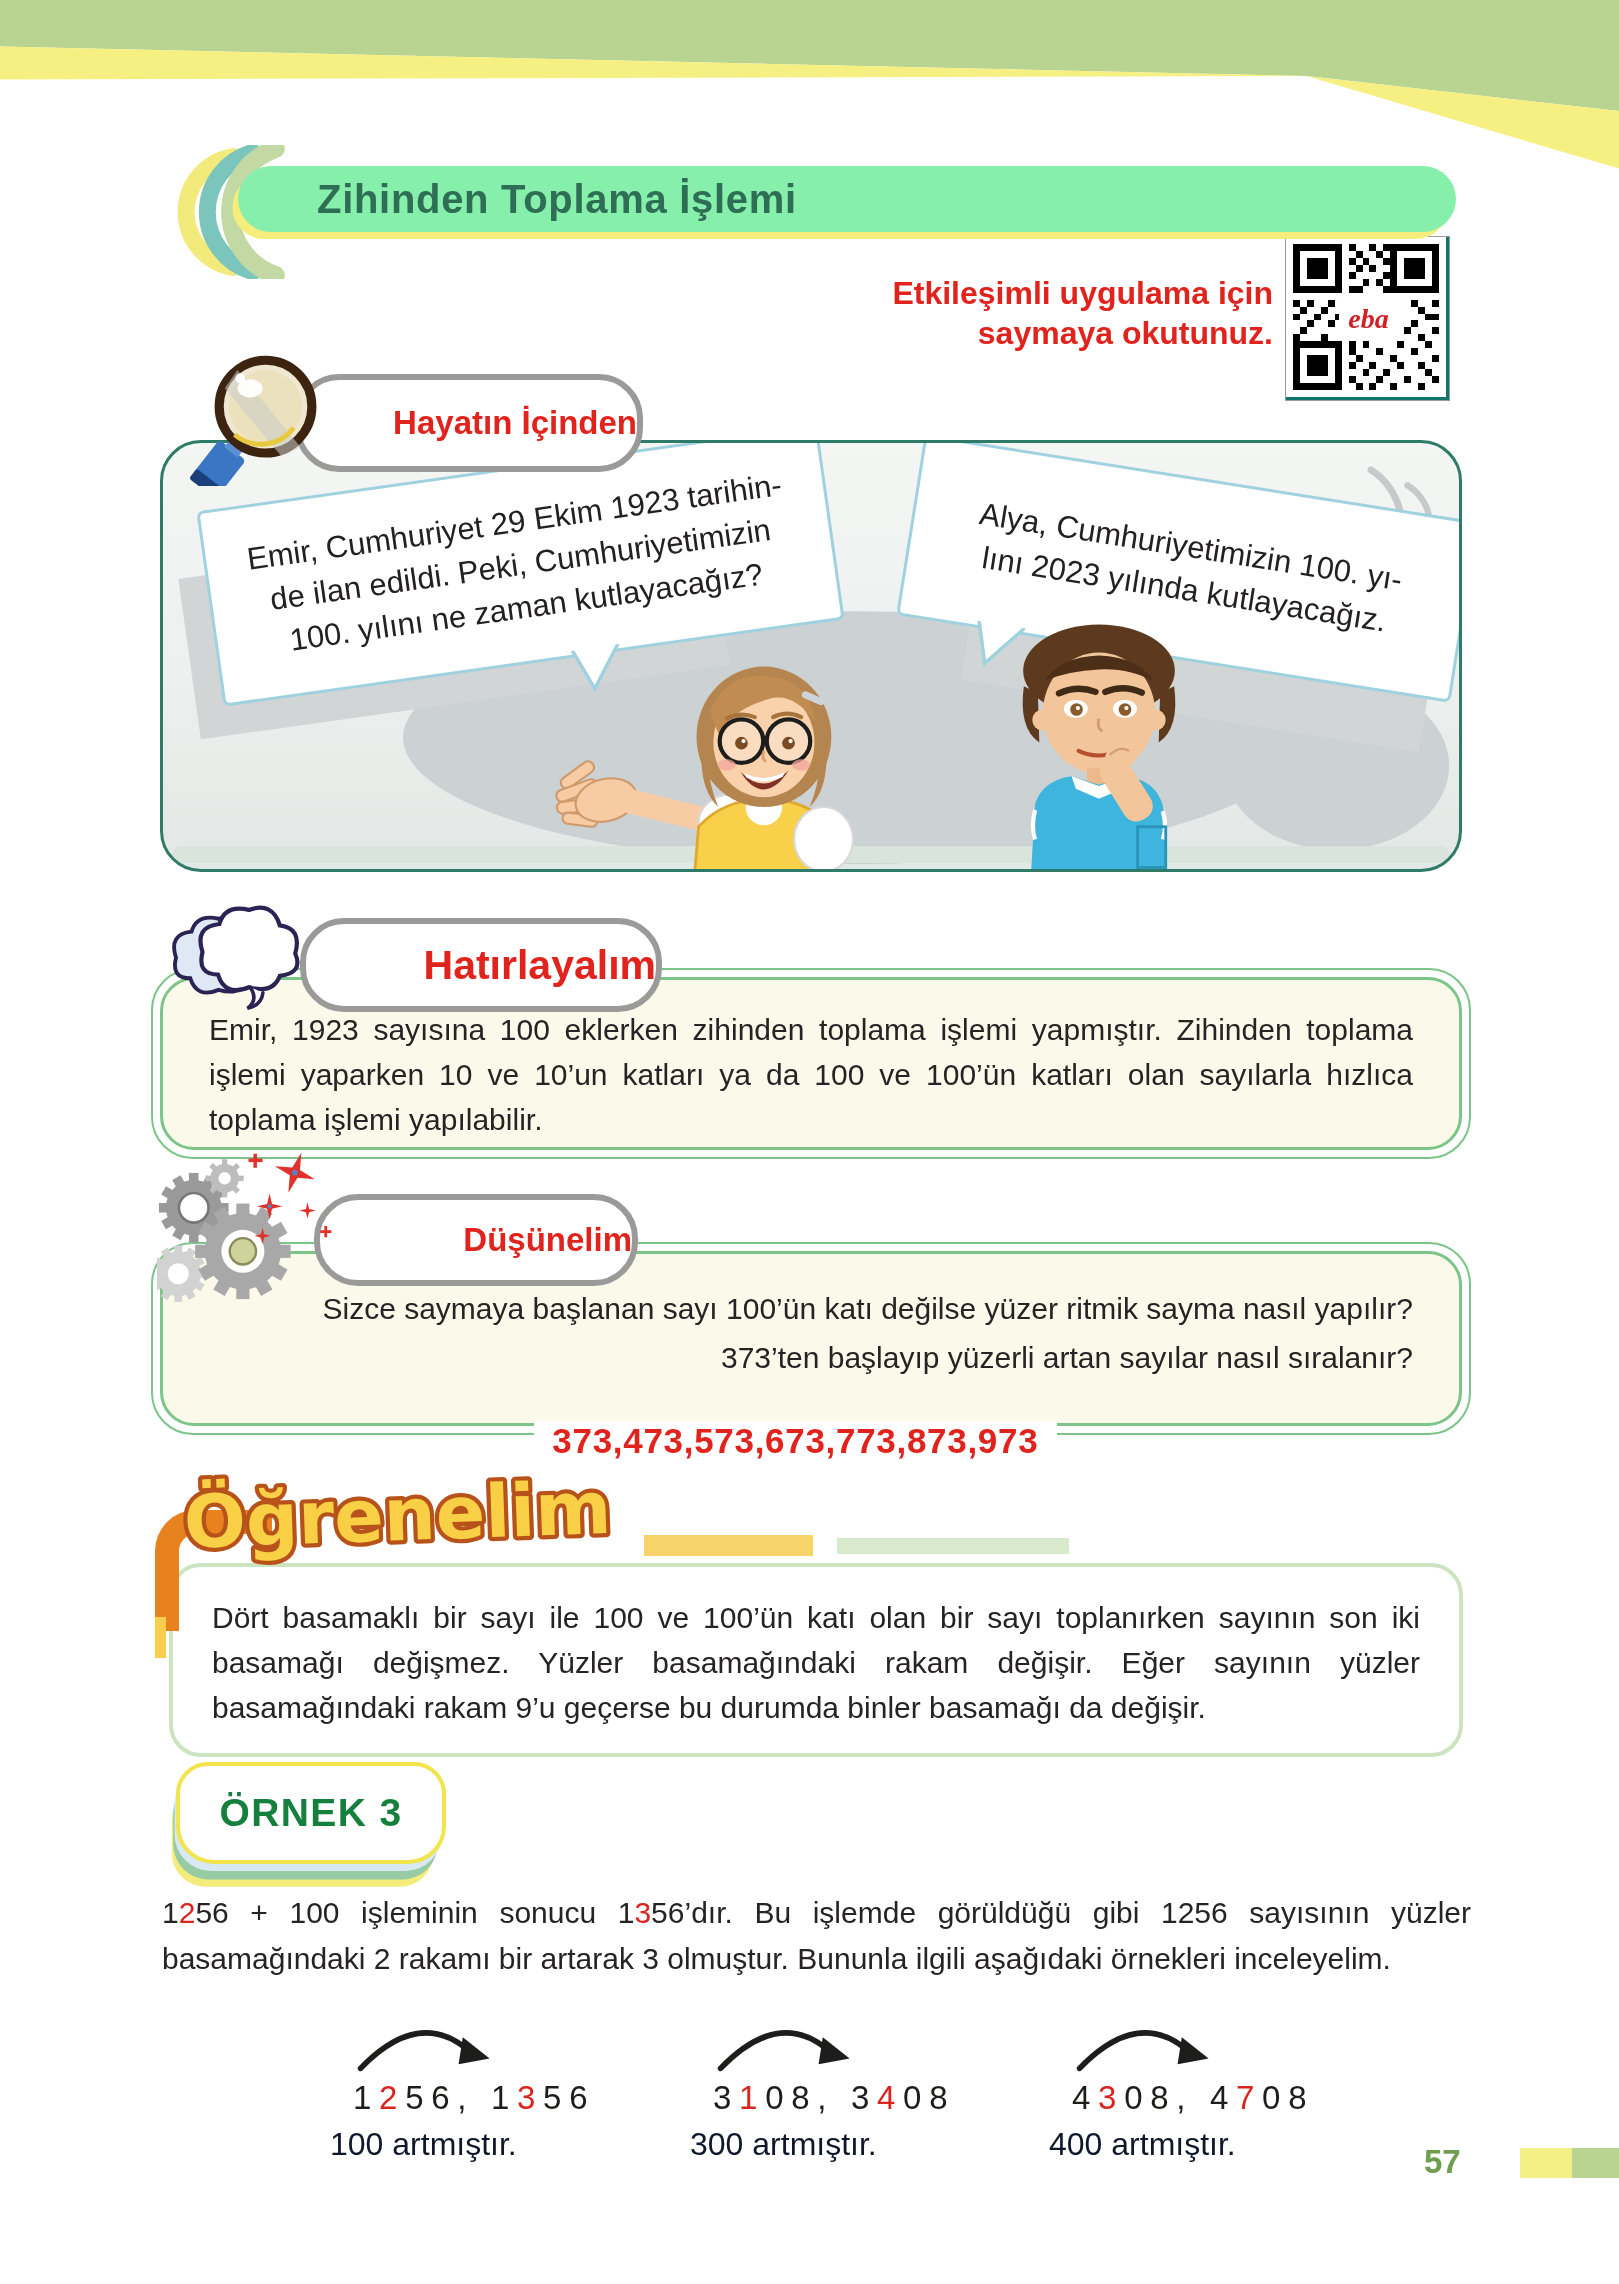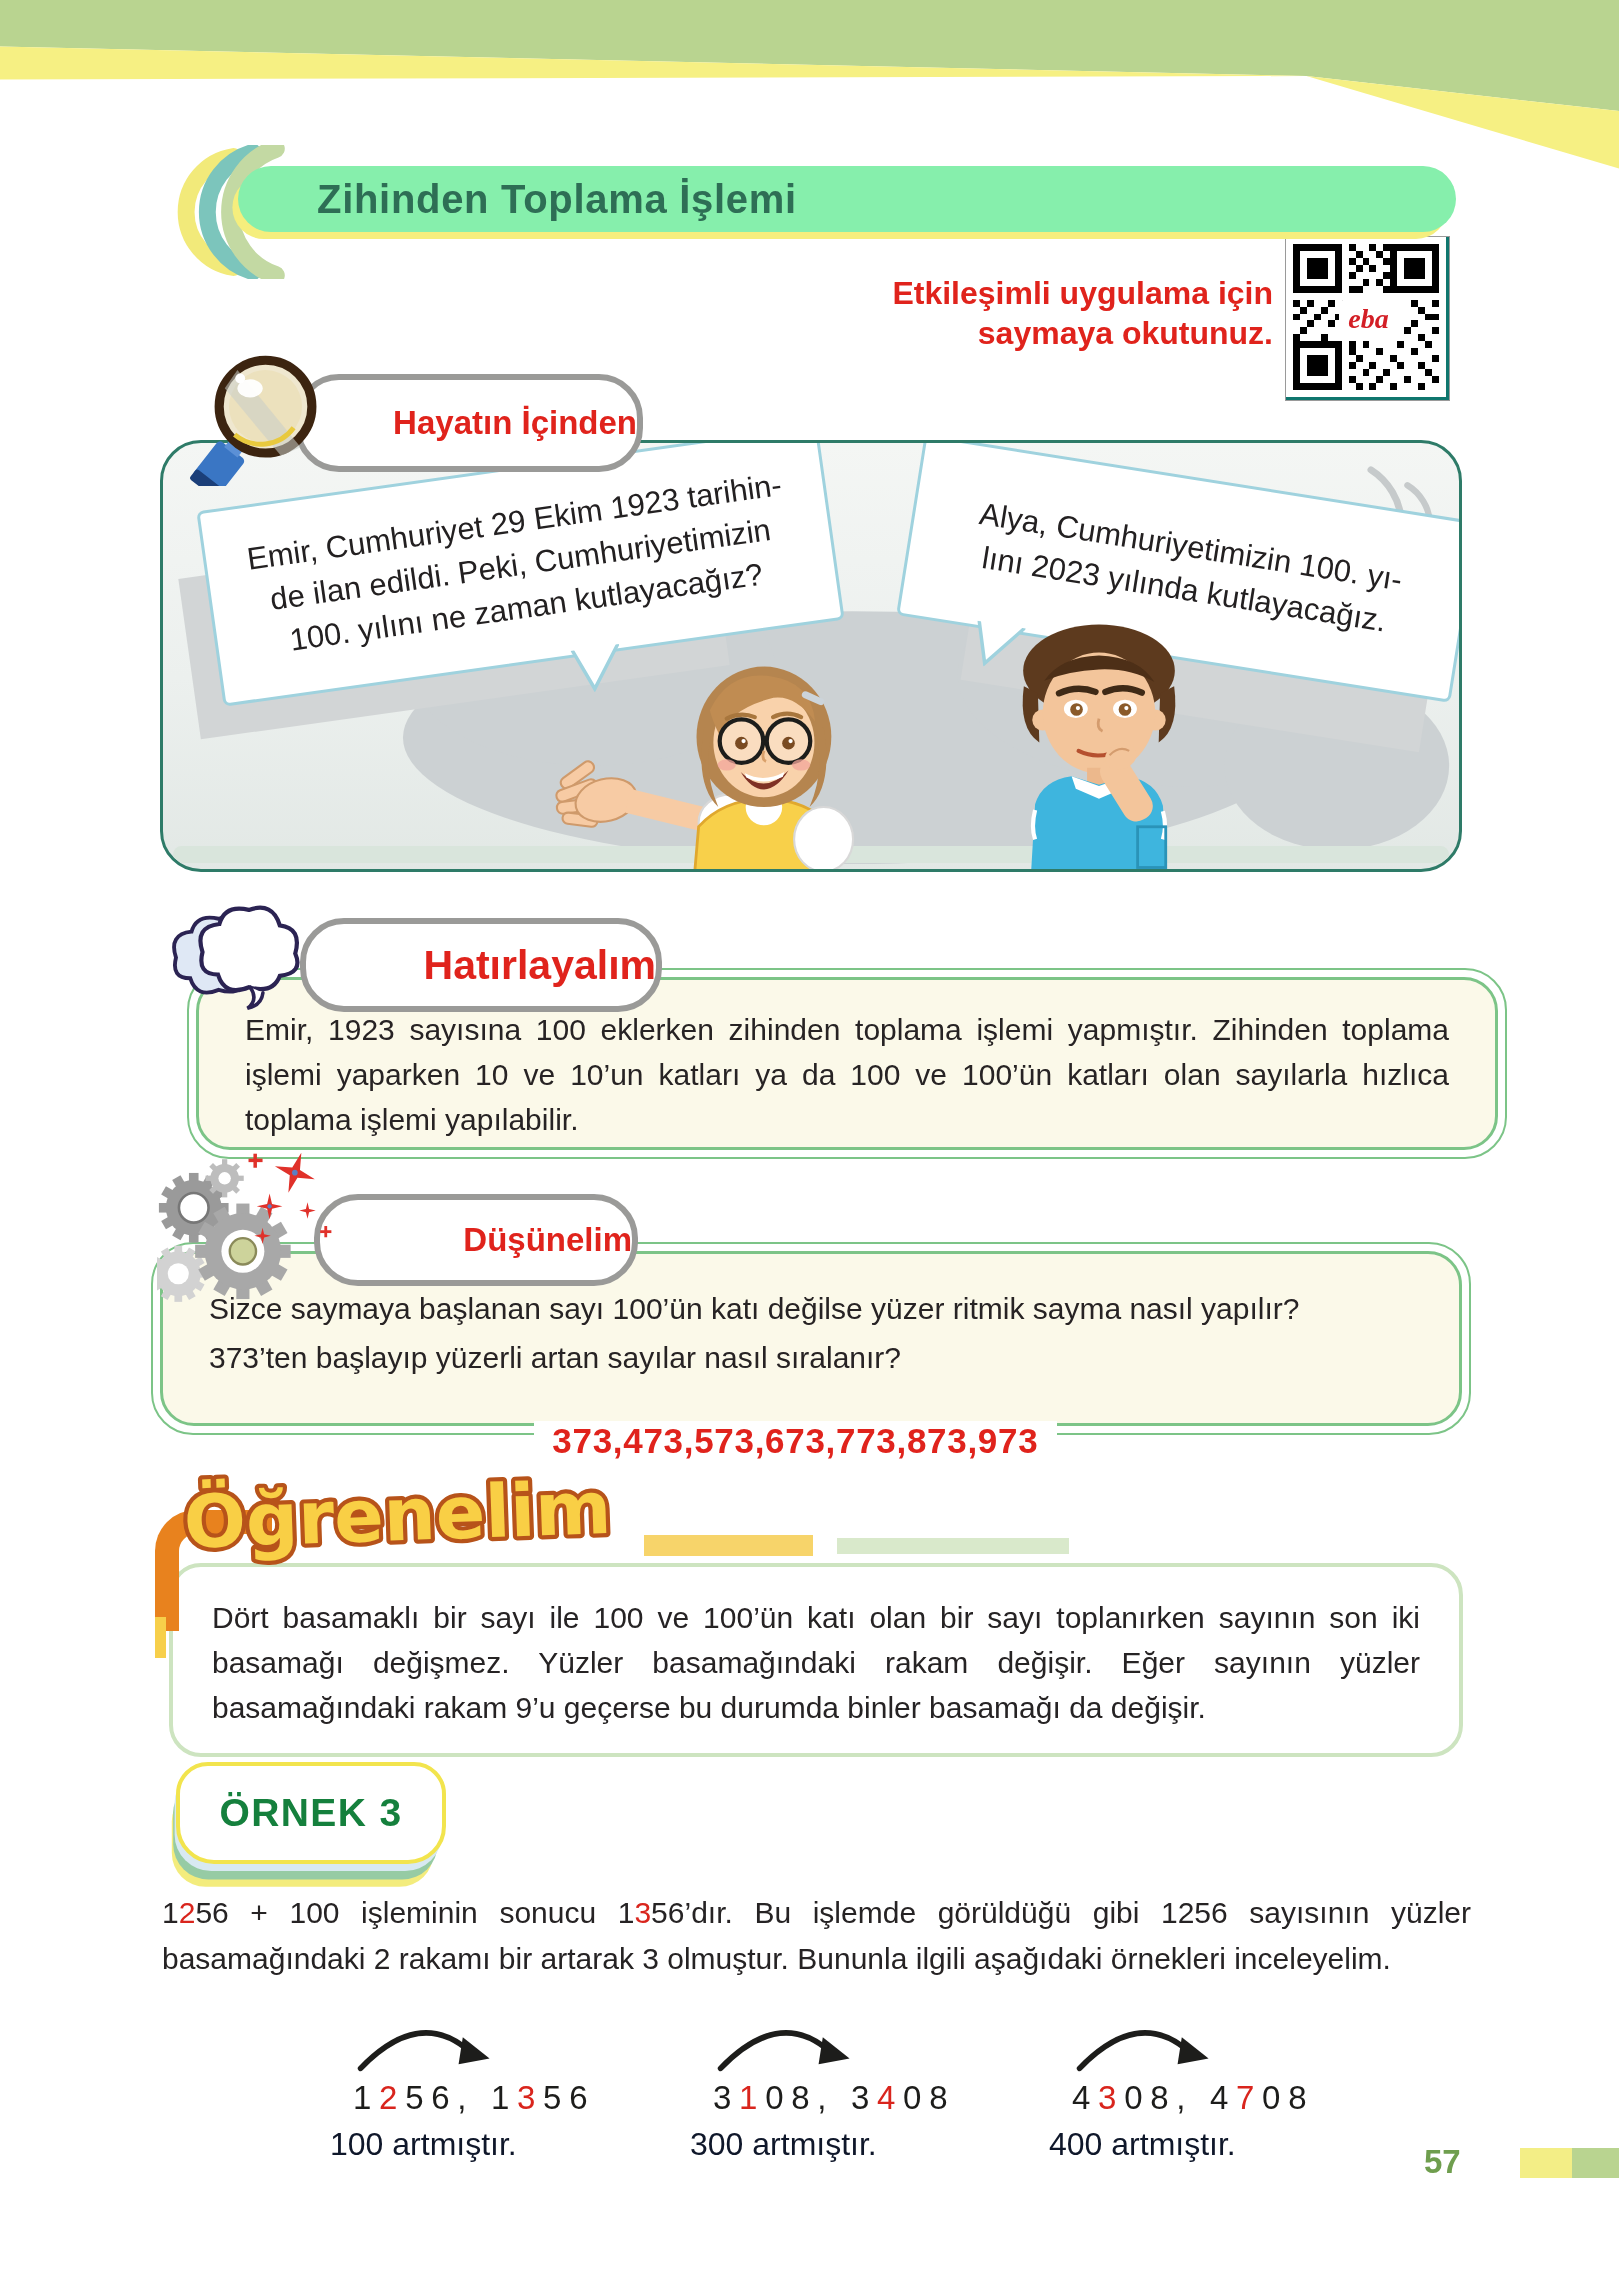--- a/index.html
+++ b/index.html
@@ -236,21 +236,21 @@
   <svg class="abs" style="left:166px;top:897px;z-index:3;" width="144" height="127" viewBox="0 0 205 180">
     <path d="M22 78 Q10 42 46 38 Q54 10 88 18 Q122 6 132 40 Q164 44 154 80 Q166 108 132 112 Q122 138 88 128 Q54 142 44 110 Q14 110 22 78 Z" fill="#dfe8f5" stroke="#2b2353" stroke-width="6" transform="translate(-6,14) scale(0.92)"></path>
     <path d="M52 78 Q40 42 76 38 Q84 10 118 18 Q152 6 162 40 Q194 44 184 80 Q196 108 162 112 Q152 138 118 128 Q84 142 74 110 Q44 110 52 78 Z" fill="#fff" stroke="#2b2353" stroke-width="6"></path>
     <path d="M120 128 Q132 146 116 158 Q136 154 138 136" fill="#fff" stroke="#2b2353" stroke-width="5" stroke-linecap="round"></path>
   </svg>
 
   <div class="abs label-pill" style="left:300px;top:918px;width:350px;height:82px;font-size:41px;">
     <span>Hatırlayalım</span>
   </div>
 
-  <div class="abs cream" style="left:160px;top:977px;width:1296px;height:167px;margin-left:36px;">
+  <div class="abs cream" style="left:160px;top:977px;width:1296px;height:167px;">
     <div class="tx justify" style="padding:27px 46px 0 46px;">Emir, 1923 sayısına 100 eklerken zihinden toplama işlemi yapmıştır. Zihinden toplama işlemi yaparken 10 ve 10’un katları ya da 100 ve 100’ün katları olan sayılarla hızlıca toplama işlemi yapılabilir.</div>
   </div>
 
   <svg class="abs" style="left:157px;top:1153px;z-index:3;" width="176" height="158" viewBox="0 0 250 225">
     <g transform="translate(52,78) scale(0.62)" fill="#9a9a9a">
       <g>
         <rect x="-11" y="-80" width="22" height="160"></rect>
         <rect x="-11" y="-80" width="22" height="160" transform="rotate(30)"></rect>
         <rect x="-11" y="-80" width="22" height="160" transform="rotate(60)"></rect>
         <rect x="-11" y="-80" width="22" height="160" transform="rotate(90)"></rect>
@@ -308,21 +308,21 @@
     </g>
     <circle cx="196" cy="28" r="4" fill="#5b7fc4"></circle>
       <circle cx="160" cy="76" r="3" fill="#5b7fc4"></circle>
   </svg>
 
   <div class="abs label-pill" style="left:314px;top:1194px;width:312px;height:80px;font-size:33px;">
     <span>Düşünelim</span>
   </div>
 
   <div class="abs cream" style="left:160px;top:1251px;width:1296px;height:169px;">
-    <div class="tx preline" style="padding:29.5px 46px 0 46px;line-height:49px;">Sizce saymaya başlanan sayı 100’ün katı değilse yüzer ritmik sayma nasıl yapılır?
+    <div class="tx preline" style="padding:29.5px 46px 0 46px;line-height:49px;text-align:right;">Sizce saymaya başlanan sayı 100’ün katı değilse yüzer ritmik sayma nasıl yapılır?
 373’ten başlayıp yüzerli artan sayılar nasıl sıralanır?</div>
   </div>
 
   <div class="abs sequence">373,473,573,673,773,873,973</div>
 
   <div class="abs bracket"></div>
   <div class="abs tab" style="left:155px;top:1582px;width:11.2px;height:27px;background:#e8821e;"></div>
   <div class="abs tab" style="left:155px;top:1617px;width:11.2px;height:41px;background:#f7cf4a;"></div>
   <div class="abs" style="left:644px;top:1535px;width:169px;height:21px;background:#f7d46a;z-index:2;"></div>
   <div class="abs" style="left:837px;top:1538px;width:232px;height:15.5px;background:#d9e9cb;z-index:2;"></div>

